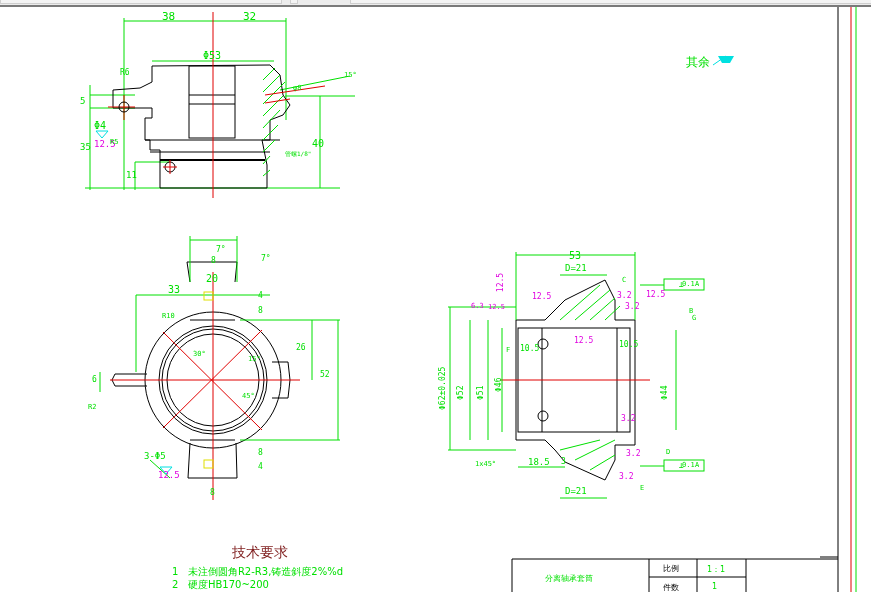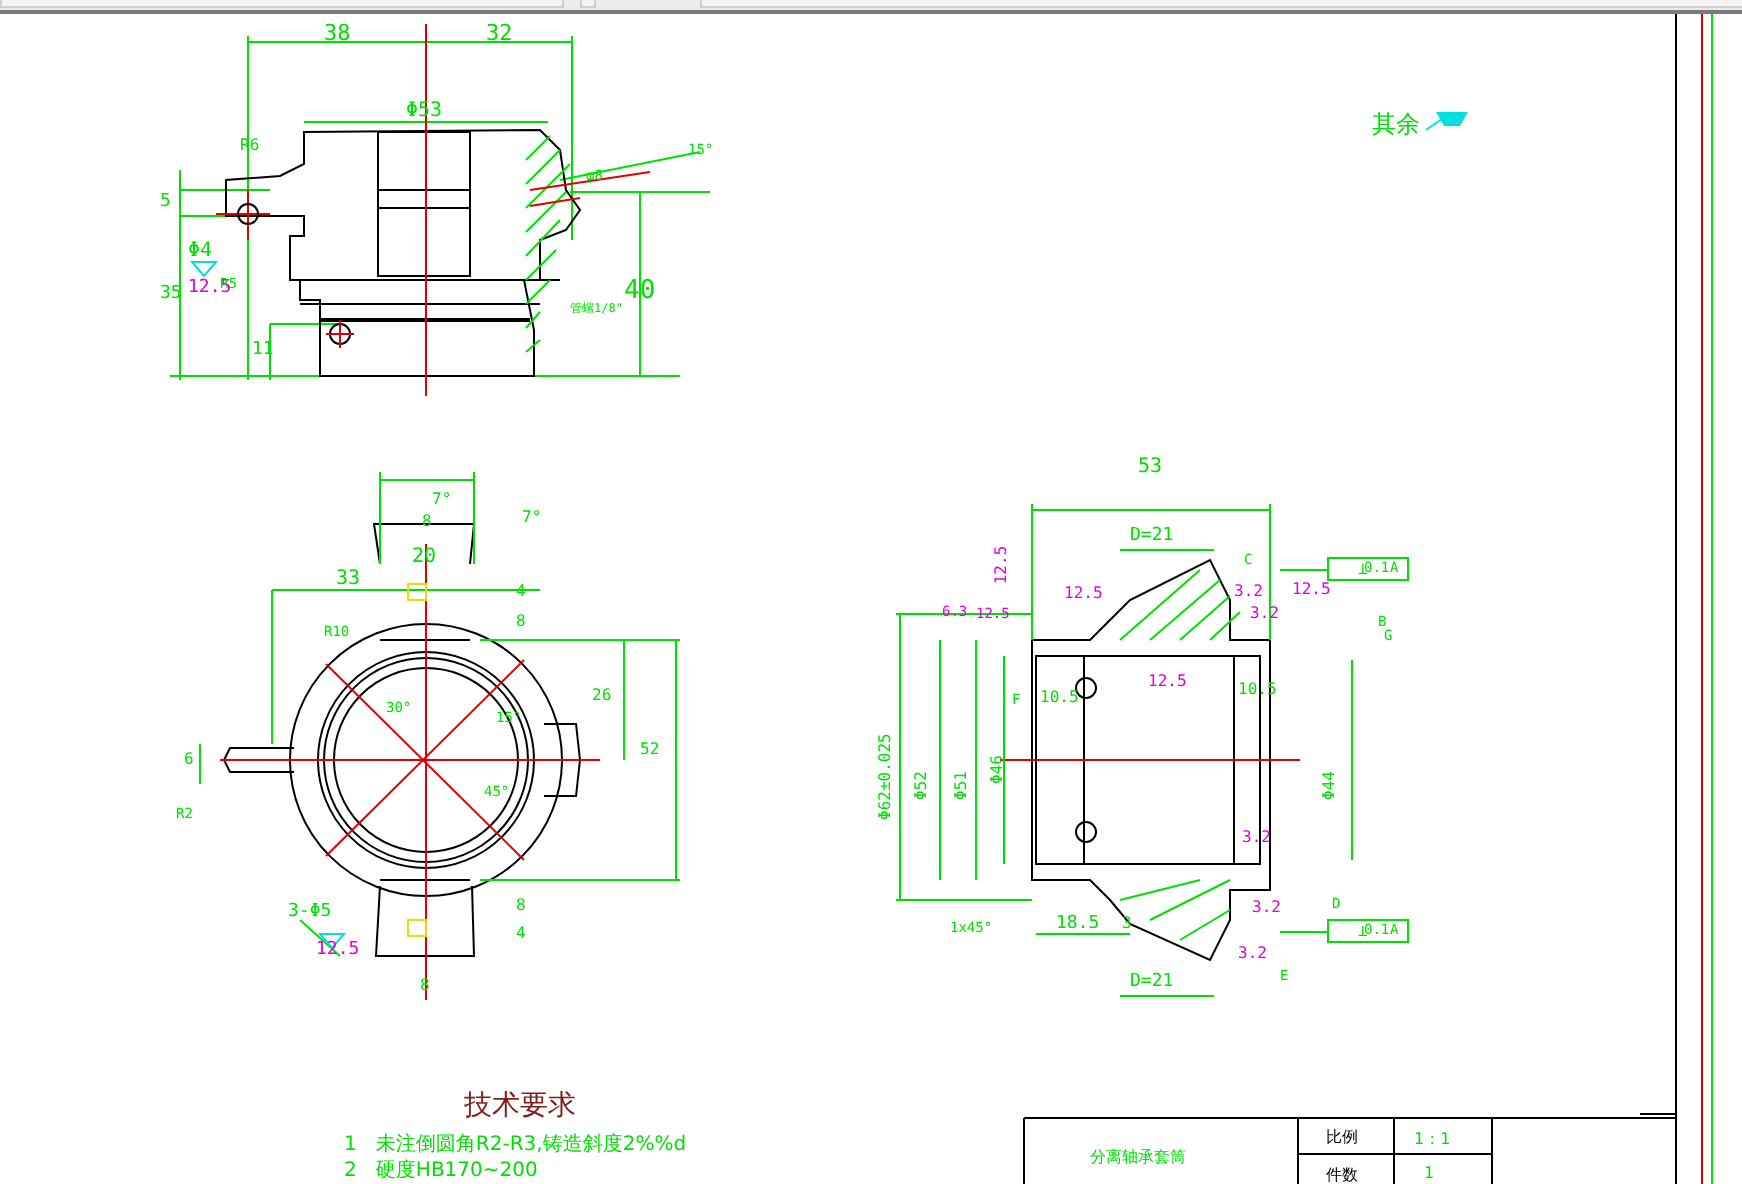--- a/index.html
+++ b/index.html
@@ -167,21 +167,21 @@
 <div class="txt g" style="left:162px;top:10px;font-size:11px;">38</div>
 <div class="txt g" style="left:243px;top:10px;font-size:11px;">32</div>
 <div class="txt g" style="left:203px;top:50px;font-size:10px;">Φ53</div>
 <div class="txt g" style="left:120px;top:68px;font-size:8px;">R6</div>
 <div class="txt g" style="left:80px;top:96px;font-size:9px;">5</div>
 <div class="txt g" style="left:94px;top:120px;font-size:10px;">Φ4</div>
 <div class="txt m" style="left:94px;top:139px;font-size:9px;">12.5</div>
 <div class="txt g" style="left:110px;top:138px;font-size:7px;">R5</div>
 <div class="txt g" style="left:80px;top:142px;font-size:9px;">35</div>
 <div class="txt g" style="left:126px;top:170px;font-size:9px;">11</div>
-<div class="txt g" style="left:312px;top:138px;font-size:13px;">40</div>
+<div class="txt g" style="left:312px;top:138px;font-size:10px;">40</div>
 <div class="txt g" style="left:344px;top:71px;font-size:7px;">15°</div>
 <div class="txt g" style="left:293px;top:84px;font-size:7px;">φ8</div>
 <div class="txt g" style="left:285px;top:150px;font-size:6px;">管螺1/8"</div>
 
 <div class="txt rest-label">其余</div>
 <div class="txt" style="left:718px;top:56px;width:8px;height:0;border-left:4px solid transparent;border-right:4px solid transparent;border-top:7px solid #00e0e0;"></div>
 
 <div class="txt g" style="left:206px;top:229px;font-size:10px;margin-top:44px;">20</div>
 <div class="txt g" style="left:216px;top:245px;font-size:8px;">7°</div>
 <div class="txt g" style="left:261px;top:254px;font-size:8px;">7°</div>
@@ -196,21 +196,21 @@
 <div class="txt g" style="left:296px;top:343px;font-size:8px;">26</div>
 <div class="txt g" style="left:320px;top:370px;font-size:8px;">52</div>
 <div class="txt g" style="left:92px;top:375px;font-size:8px;">6</div>
 <div class="txt g" style="left:88px;top:403px;font-size:7px;">R2</div>
 <div class="txt g" style="left:144px;top:451px;font-size:9px;">3-Φ5</div>
 <div class="txt m" style="left:158px;top:470px;font-size:9px;">12.5</div>
 <div class="txt g" style="left:258px;top:448px;font-size:8px;">8</div>
 <div class="txt g" style="left:258px;top:462px;font-size:8px;">4</div>
 <div class="txt g" style="left:210px;top:488px;font-size:8px;">8</div>
 
-<div class="txt g" style="left:569px;top:228px;font-size:10px;">53</div>
+<div class="txt g" style="left:569px;top:250px;font-size:10px;">53</div>
 <div class="txt g" style="left:565px;top:263px;font-size:9px;">D=21</div>
 <div class="txt g" style="left:565px;top:486px;font-size:9px;">D=21</div>
 <div class="txt g" style="left:438px;top:410px;font-size:8px;transform:rotate(-90deg);transform-origin:left top;">Φ62±0.025</div>
 <div class="txt g" style="left:456px;top:400px;font-size:8px;transform:rotate(-90deg);transform-origin:left top;">Φ52</div>
 <div class="txt g" style="left:476px;top:400px;font-size:8px;transform:rotate(-90deg);transform-origin:left top;">Φ51</div>
 <div class="txt g" style="left:494px;top:392px;font-size:8px;transform:rotate(-90deg);transform-origin:left top;">Φ46</div>
 <div class="txt g" style="left:660px;top:400px;font-size:8px;transform:rotate(-90deg);transform-origin:left top;">Φ44</div>
 <div class="txt g" style="left:520px;top:344px;font-size:8px;">10.5</div>
 <div class="txt g" style="left:619px;top:340px;font-size:8px;">10.5</div>
 <div class="txt g" style="left:528px;top:457px;font-size:9px;">18.5</div>

